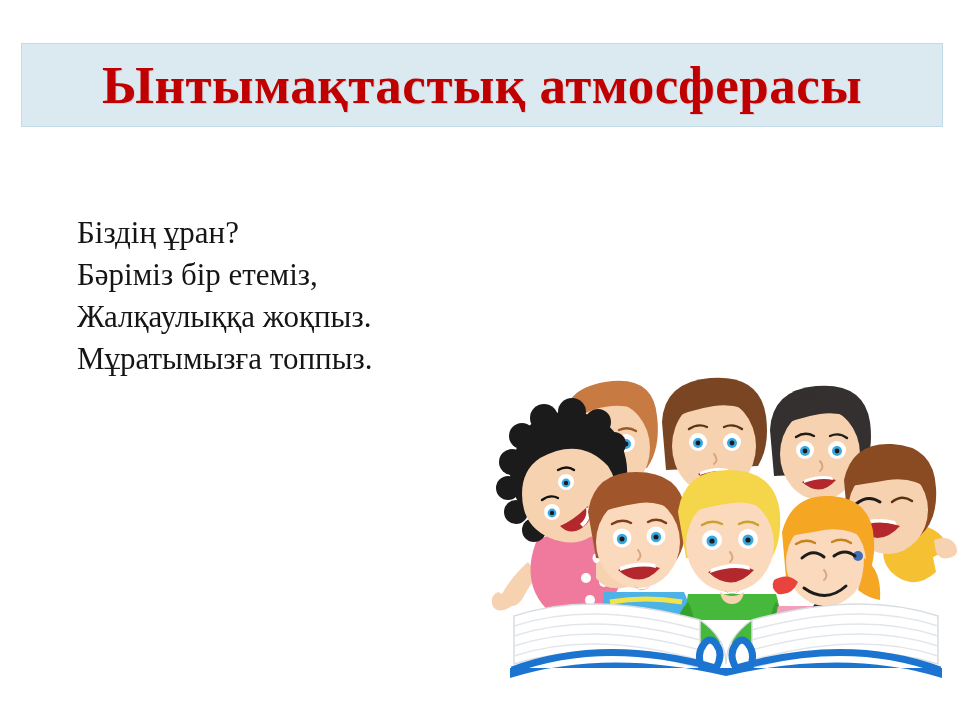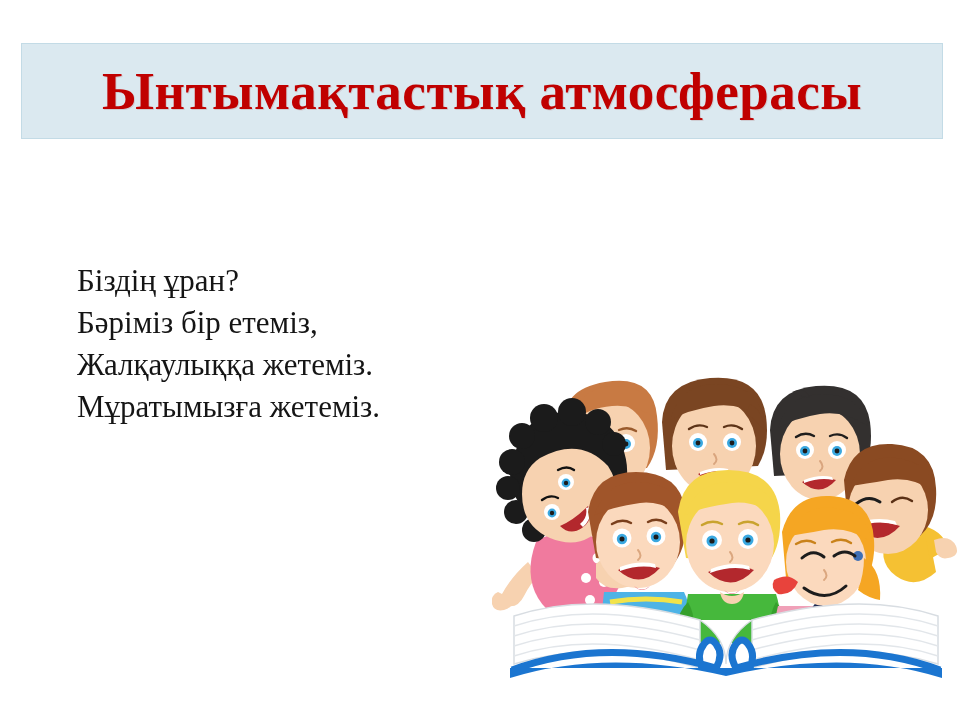--- a/index.html
+++ b/index.html
@@ -20,21 +20,21 @@
     inset: 0;
     background: #ffffff;
   }
 
   
   #title-banner {
     position: absolute;
     left: 21px;
     top: 43px;
     width: 922px;
-    height: 96px;
+    height: 84px;
     background: #dbe9f0;
     border: 1px solid #c3dbe6;
     box-sizing: border-box;
     display: flex;
     align-items: center;
     justify-content: center;
   }
   #title-text {
     color: #c00000;
     font-family: "Liberation Serif", "DejaVu Serif", serif;
@@ -45,21 +45,20 @@
     white-space: nowrap;
     text-shadow: 1px 1px 0 rgba(120,0,0,0.12);
   }
 
   
   #verse {
     position: absolute;
     left: 77px;
     top: 212px;
     width: 430px;
-    margin-top: 48px;
   }
   .verse-line {
     color: #151515;
     font-family: "Liberation Serif", "DejaVu Serif", serif;
     font-size: 31px;
     line-height: 42px;
     white-space: nowrap;
   }
 
   
@@ -77,22 +76,22 @@
 
 <div id="slide">
 
   <div id="title-banner">
     <div id="title-text">Ынтымақтастық атмосферасы</div>
   </div>
 
   <div id="verse">
     <div class="verse-line">Біздің ұран?</div>
     <div class="verse-line">Бәріміз бір етеміз,</div>
-    <div class="verse-line">Жалқаулыққа жетеміз.</div>
-    <div class="verse-line">Мұратымызға жетеміз.</div>
+    <div class="verse-line">Жалқаулыққа жоқпыз.</div>
+    <div class="verse-line">Мұратымызға топпыз.</div>
   </div>
 
   <div id="illustration">
     <svg viewBox="0 0 468 368" xmlns="http://www.w3.org/2000/svg">
       <defs>
         <clipPath id="bookClip">
             <rect x="0" y="262" width="468" height="106"></rect>
           </clipPath>
       </defs>
 

